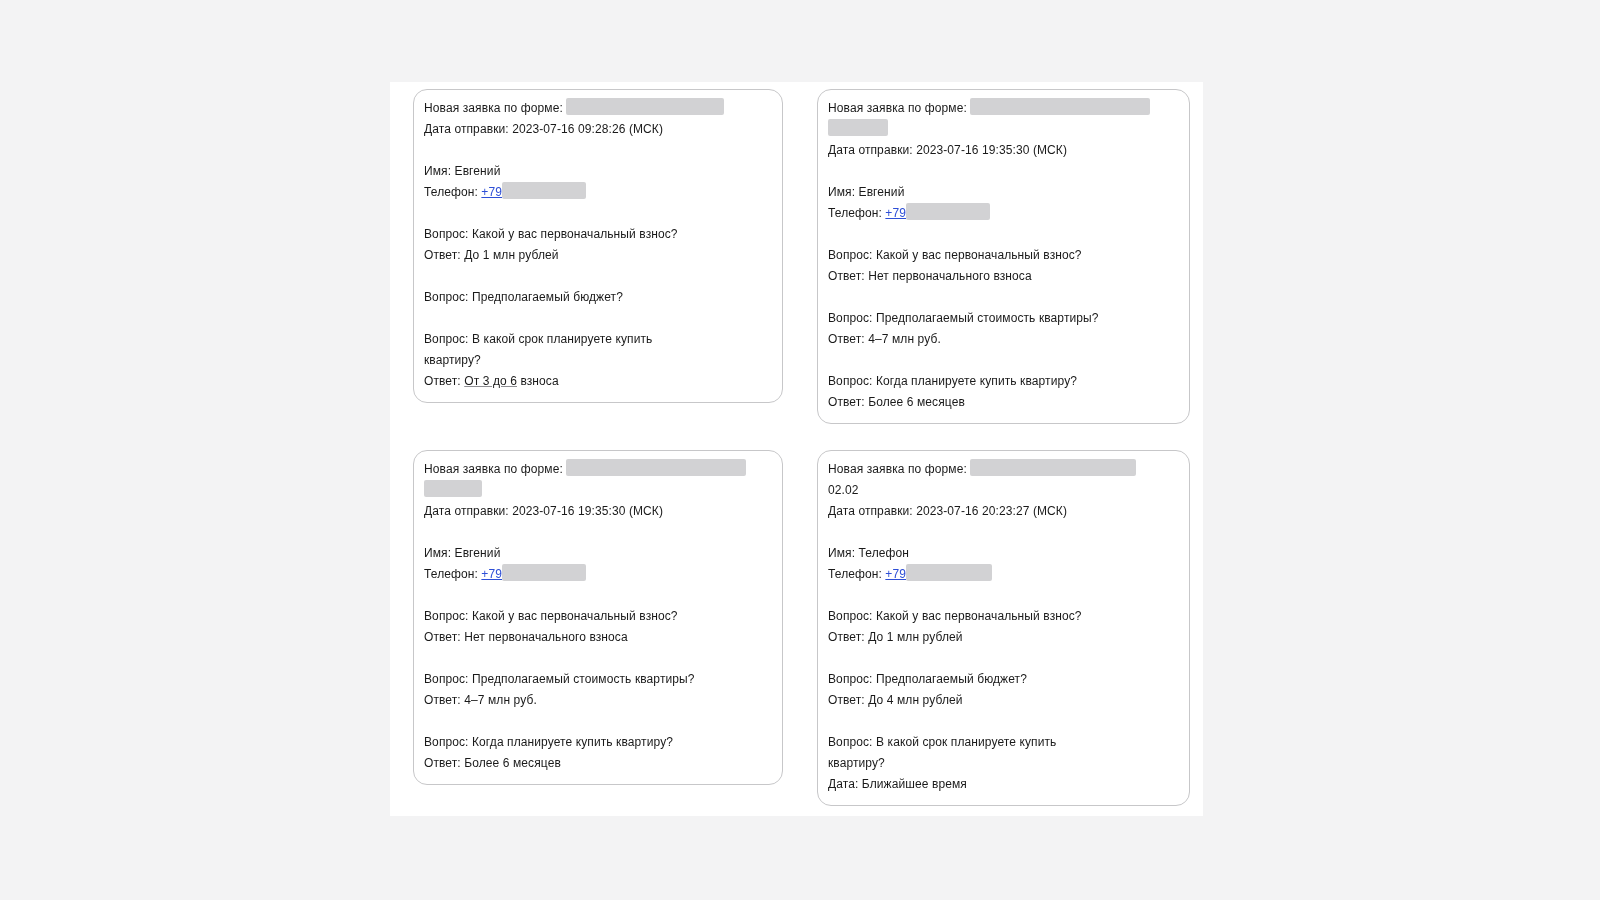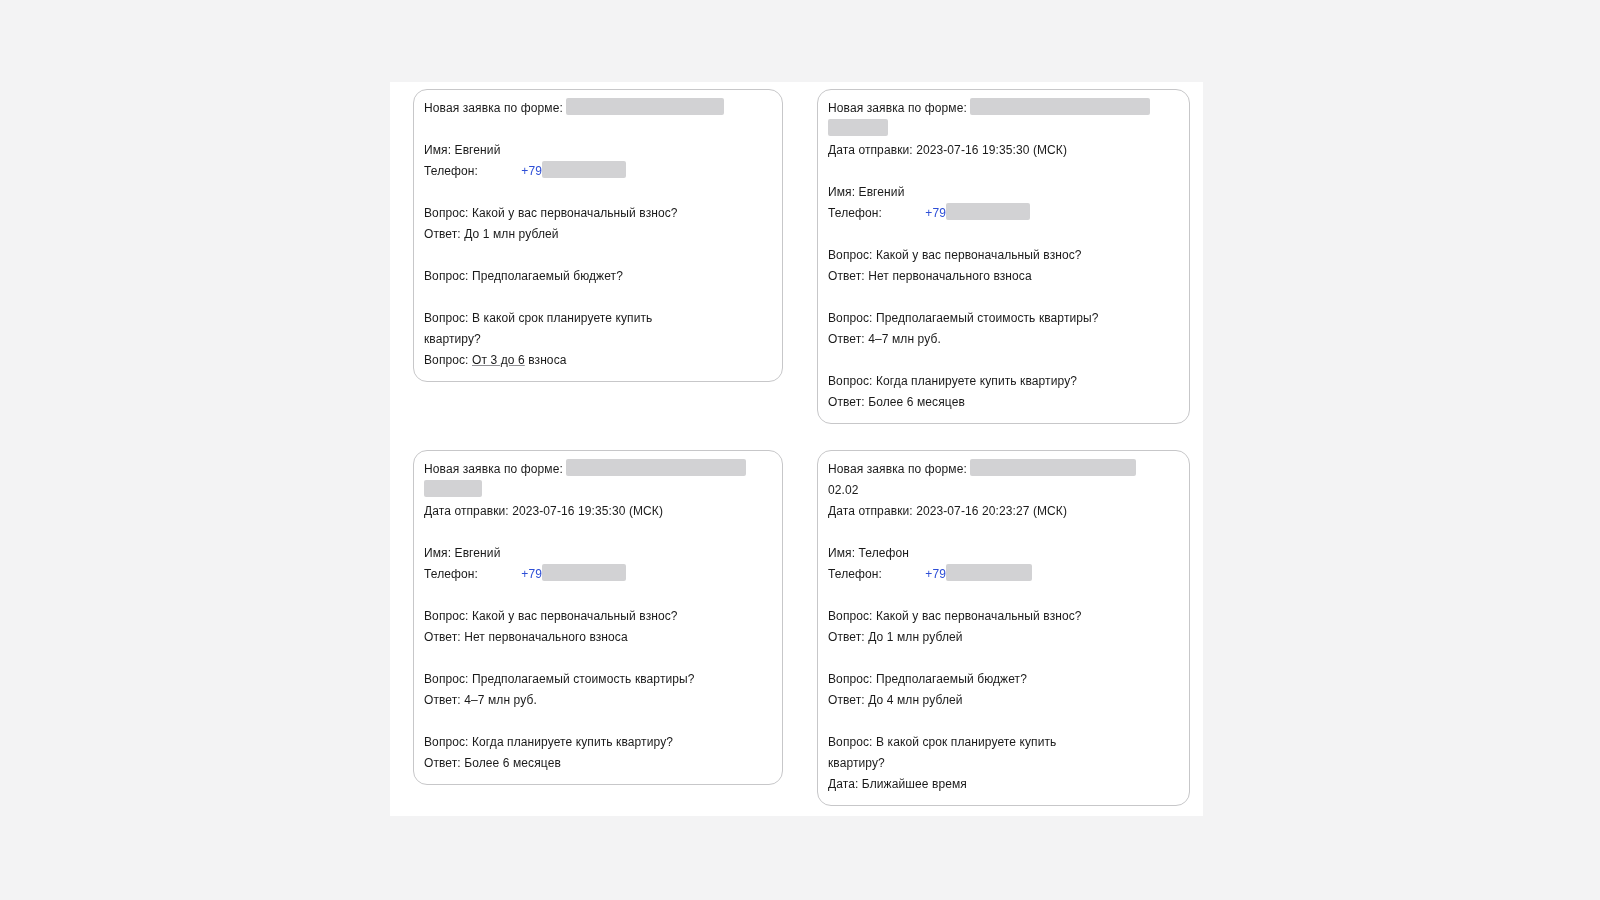--- a/index.html
+++ b/index.html
@@ -45,53 +45,54 @@
 
   .redact {
     display: inline-block;
     height: 17px;
     background: #d2d2d4;
     border-radius: 2px;
     vertical-align: -3px;
   }
   .phone-link {
     color: #2e4fd6;
+    text-decoration: underline;
     cursor: pointer;
-    margin-left: 40px;
   }
   .uline {
     color: inherit;
     text-decoration: underline;
     text-decoration-color: #8e8e93;
     cursor: pointer;
   }
 </style>
 </head>
 <body>
 
 <div class="panel" id="panel">
     <div class="card card-1">
       <div class="para">
         <div class="line"><span>Новая заявка по форме: </span><span class="redact" style="width: 158px;"></span></div>
+        <div class="line"><span>Дата отправки: 2023-07-16 09:28:26 (МСК)</span></div>
       </div>
       <div class="para">
         <div class="line"><span>Имя: Евгений</span></div>
         <div class="line"><span>Телефон: </span><a class="phone-link">+79</a><span class="redact" style="width: 84px;"></span></div>
       </div>
       <div class="para">
         <div class="line"><span>Вопрос: Какой у вас первоначальный взнос?</span></div>
         <div class="line"><span>Ответ: До 1 млн рублей</span></div>
       </div>
       <div class="para">
         <div class="line"><span>Вопрос: Предполагаемый бюджет?</span></div>
       </div>
       <div class="para">
         <div class="line"><span>Вопрос: В какой срок планируете купить</span></div>
         <div class="line"><span>квартиру?</span></div>
-        <div class="line"><span>Вопрос: </span><span class="uline">От 3 до 6</span><span> взноса</span></div>
+        <div class="line"><span>Ответ: </span><span class="uline">От 3 до 6</span><span> взноса</span></div>
       </div>
     </div>
     <div class="card card-2">
       <div class="para">
         <div class="line"><span>Новая заявка по форме: </span><span class="redact" style="width: 180px;"></span></div>
         <div class="line"><span class="redact" style="width: 60px;"></span></div>
         <div class="line"><span>Дата отправки: 2023-07-16 19:35:30 (МСК)</span></div>
       </div>
       <div class="para">
         <div class="line"><span>Имя: Евгений</span></div>

